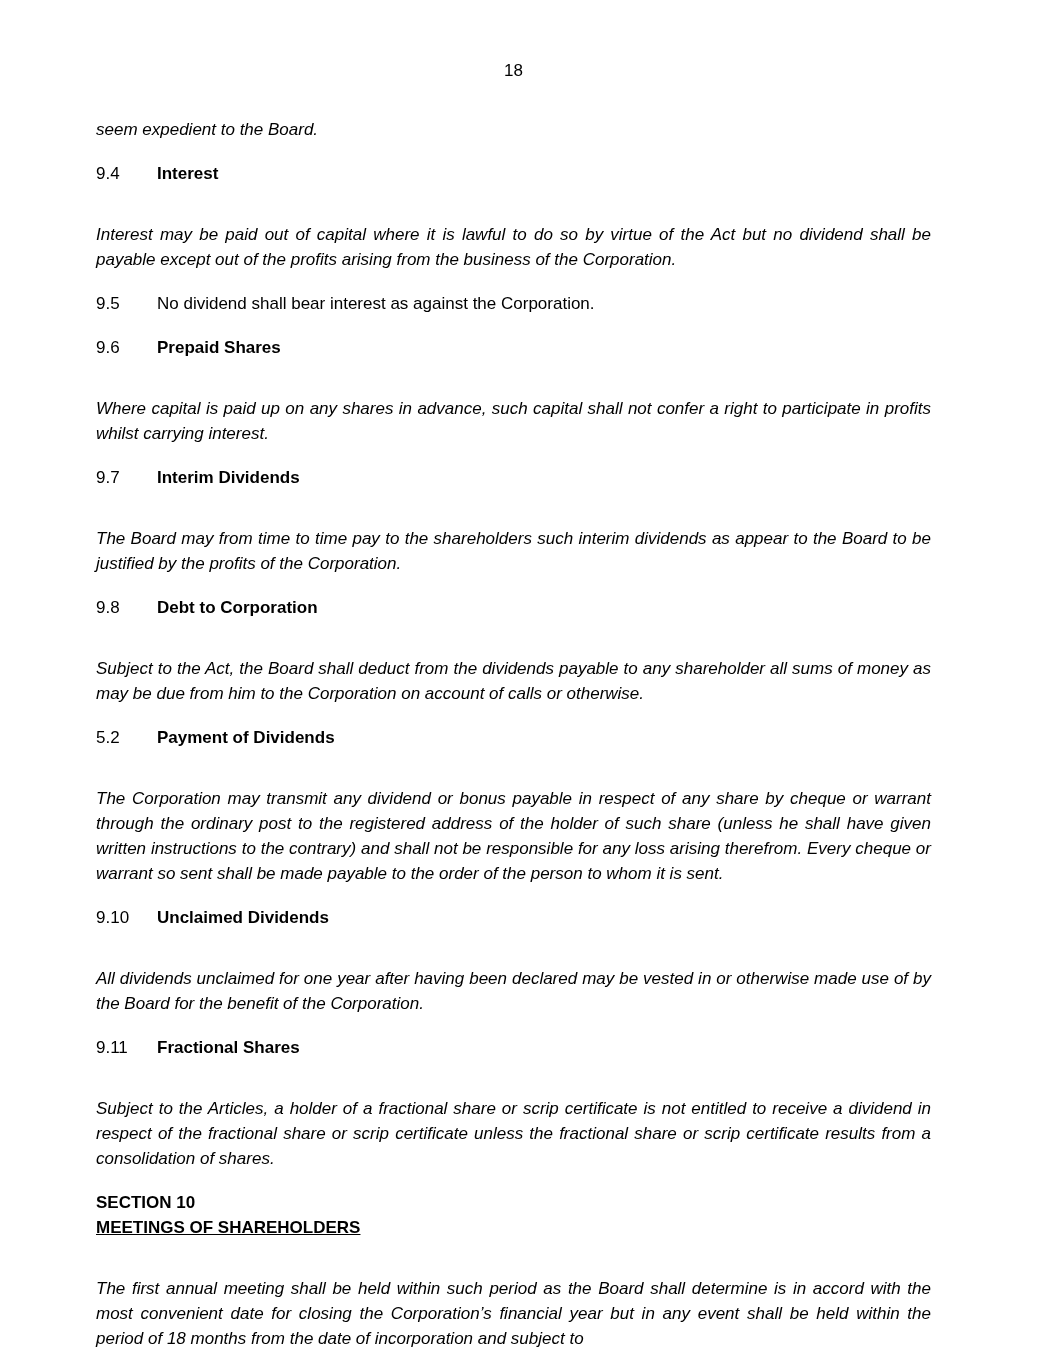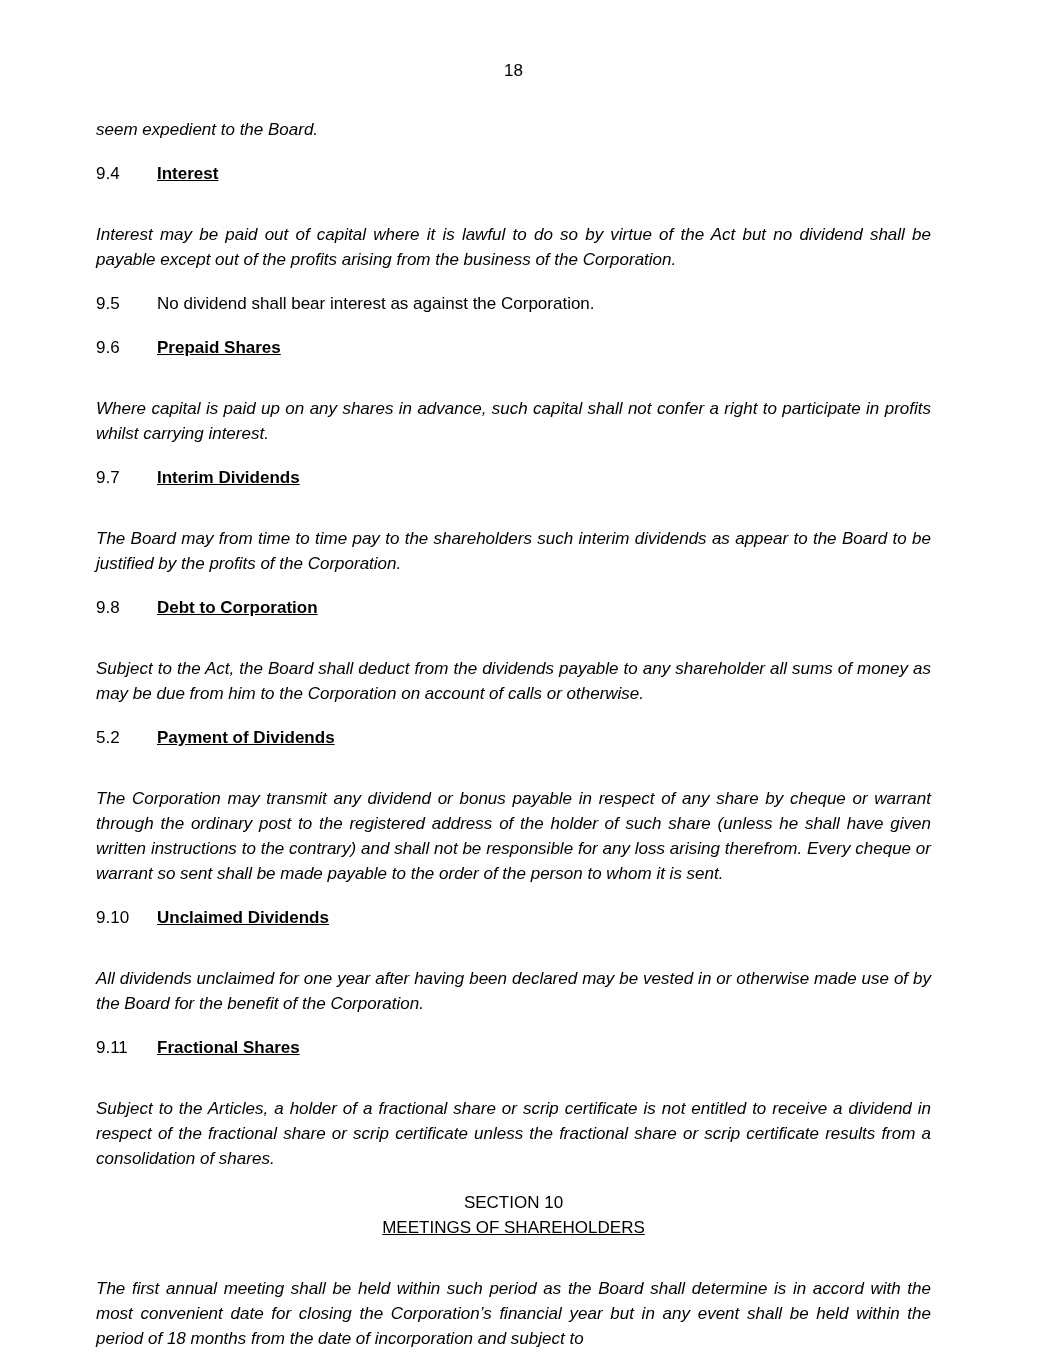--- a/index.html
+++ b/index.html
@@ -44,32 +44,31 @@
     white-space: nowrap;
   }
 
   .sec-num {
     display: inline-block;
     width: 61px;
   }
 
   .sec-title {
     font-weight: bold;
-    text-decoration: underline;
   }
 
   .sec-inline {
     font-weight: normal;
     text-decoration: none;
     white-space: normal;
   }
 
   .center-heading {
-    text-align: center;
-    font-weight: normal;
+    text-align: left;
+    font-weight: bold;
     margin: 19px 0;
   }
 
   .center-heading .sub {
     text-decoration: underline;
   }
 </style>
 </head>
 <body>
 

